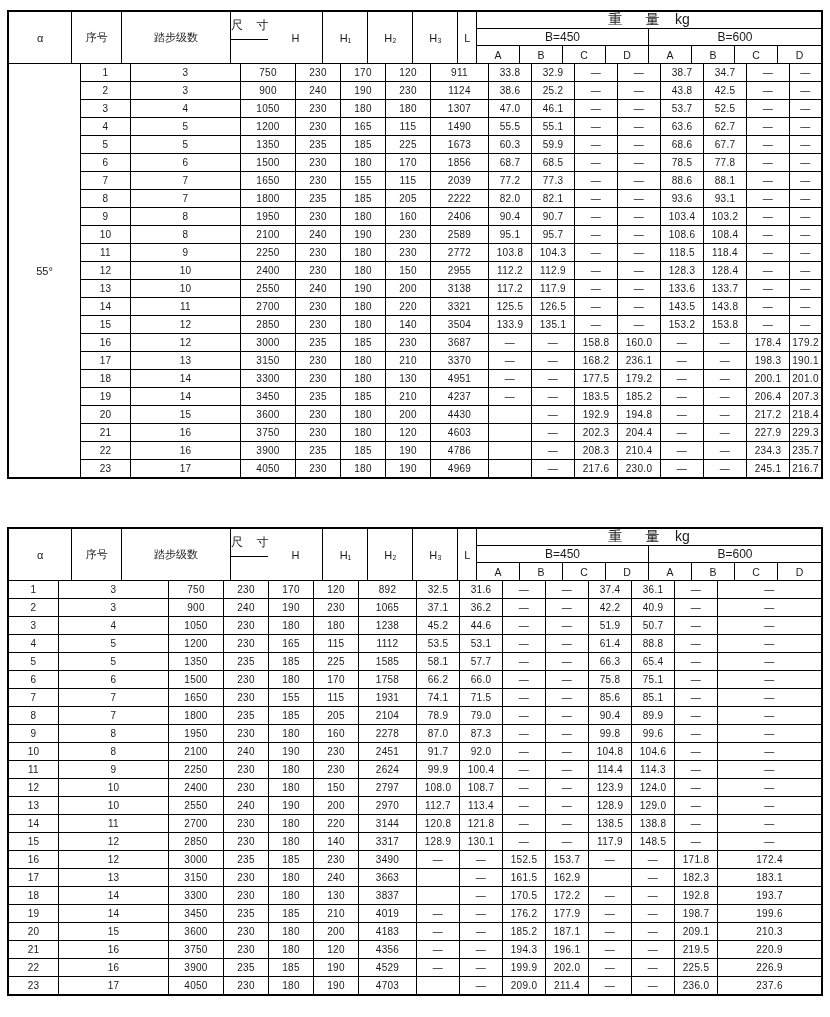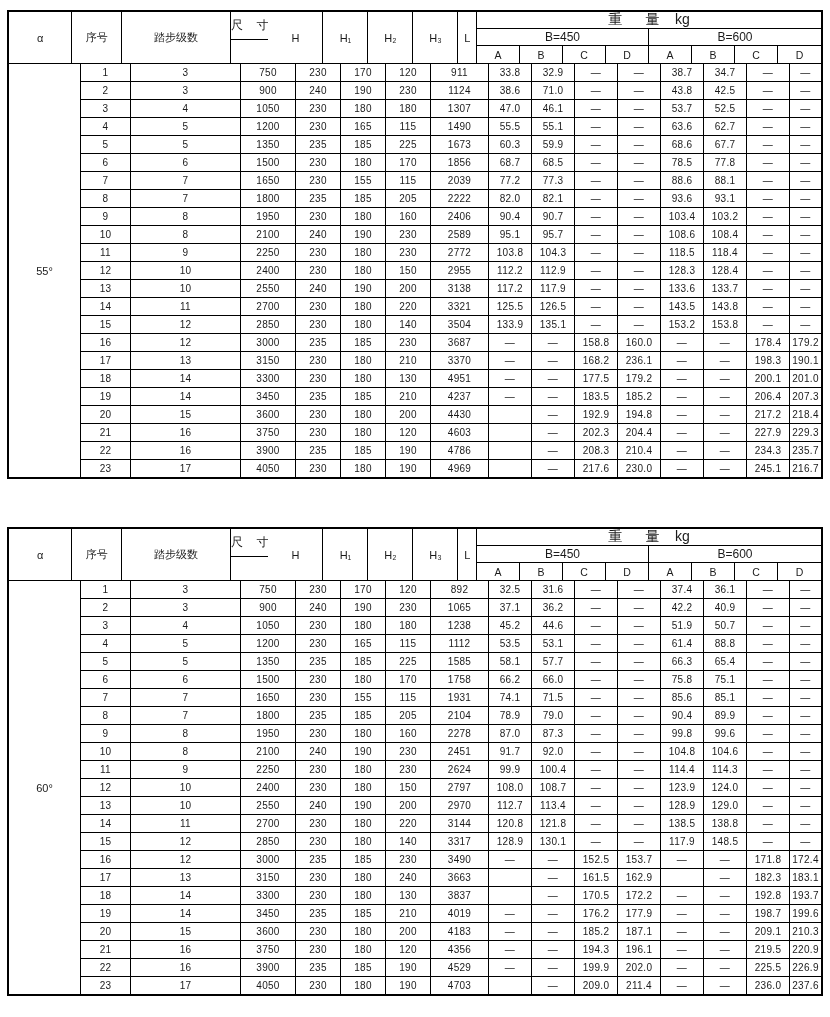--- a/index.html
+++ b/index.html
@@ -95,21 +95,21 @@
           </div>
           <div class="row">
             <div class="c">2</div>
             <div class="c">3</div>
             <div class="c">900</div>
             <div class="c">240</div>
             <div class="c">190</div>
             <div class="c">230</div>
             <div class="c">1124</div>
             <div class="c">38.6</div>
-            <div class="c">71.0</div>
+            <div class="c">25.2</div>
             <div class="c">—</div>
             <div class="c">—</div>
             <div class="c">43.8</div>
             <div class="c">42.5</div>
             <div class="c">—</div>
             <div class="c">—</div>
           </div>
           <div class="row">
             <div class="c">3</div>
             <div class="c">4</div>
@@ -498,21 +498,20 @@
           <div class="hcell br">C</div>
           <div class="hcell br">D</div>
           <div class="hcell br">A</div>
           <div class="hcell br">B</div>
           <div class="hcell br">C</div>
           <div class="hcell">D</div>
         </div>
       </div>
     </div>
     <div class="tbody">
-      <div class="alpha-cell">60°</div>
       <div class="rows">
           <div class="row">
             <div class="c">1</div>
             <div class="c">3</div>
             <div class="c">750</div>
             <div class="c">230</div>
             <div class="c">170</div>
             <div class="c">120</div>
             <div class="c">892</div>
             <div class="c">32.5</div>

